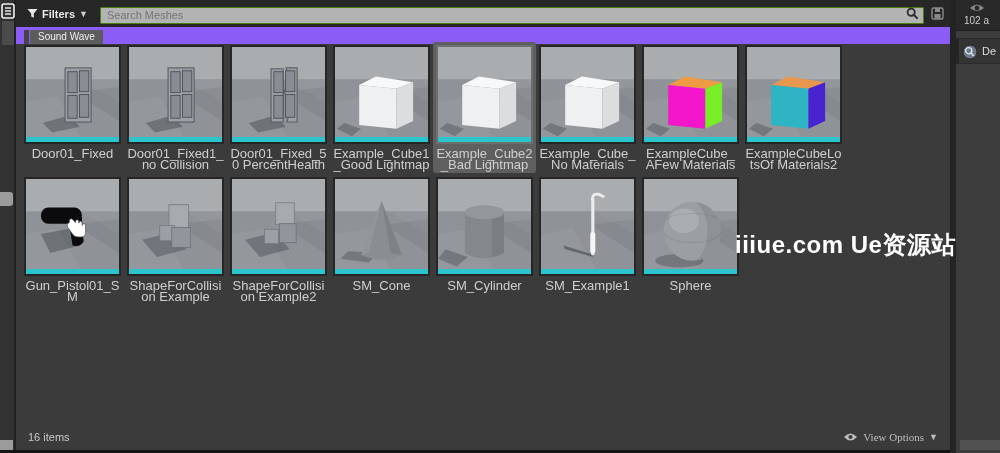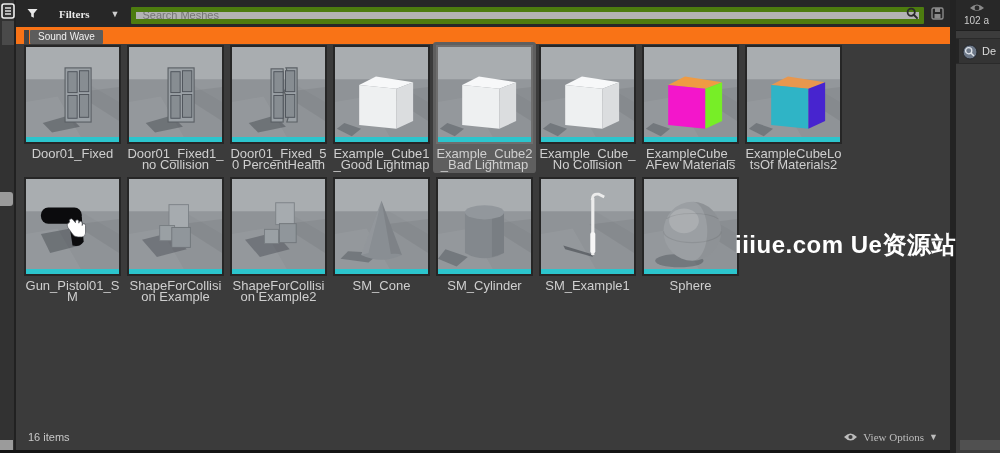--- a/index.html
+++ b/index.html
@@ -13,33 +13,33 @@
   #left-strip { position:absolute; left:0; top:0; width:16px; height:453px; background:#323232; border-right:2px solid #212121; }
   #sources-icon { position:absolute; left:1px; top:3px; width:14px; height:16px; cursor:pointer; }
   #left-strip .sub-block { position:absolute; left:2px; top:21px; width:12px; height:24px; background:#4a4a4a; }
   #left-handle { position:absolute; left:0; top:192px; width:13px; height:14px; background:#9b9b9b; border-radius:0 3px 3px 0; cursor:pointer; }
   #left-bottom-block { position:absolute; left:0; top:440px; width:13px; height:10px; background:#9b9b9b; }
 
   
   #main { position:absolute; left:16px; top:0; width:934px; height:453px; }
 
   #toolbar { position:absolute; left:0; top:0; width:100%; height:27px; background:#272727; display:flex; align-items:center; }
-  #filters-btn { display:flex; align-items:center; gap:21px; margin-left:11px; cursor:pointer;font-family:Liberation Serif, serif; }
+  #filters-btn { display:flex; align-items:center; gap:4px; margin-left:11px; cursor:pointer; }
   #filters-btn .lbl { color:#e8e8e8; font-size:11px; font-weight:bold; }
   #filters-btn .caret { color:#cfcfcf; font-size:9px; }
   #search-box { position:relative; margin-left:12px; flex:1; height:17px; }
   #search-input {
-    width:100%; height:17px; background:#b3b3b3; border:5px solid #4d7c0f; border-radius:1px;
+    width:100%; height:17px; background:#b3b3b3; border:1px solid #4d7c0f; border-radius:1px;
     font-family:"Liberation Sans", sans-serif; font-size:11px; color:#333; padding:0 22px 0 6px;
   }
   #search-input::placeholder { color:#757575; opacity:1; }
   #search-glass { position:absolute; right:5px; top:2px; width:13px; height:13px; cursor:pointer; }
   #save-search { width:13px; height:13px; margin:0 6px 0 7px; cursor:pointer; flex:none; }
 
-  #chip-row { position:absolute; left:0; top:27px; width:100%; height:17px; background:#f97316; }
+  #chip-row { position:absolute; left:0; top:27px; width:100%; height:17px; background:#8b5cf6; }
   #chip-notch { position:absolute; left:8px; top:3px; width:5px; height:14px; background:#454545; }
   #sound-wave-chip {
     position:absolute; left:14px; top:3px; height:14px; padding:0 8px; background:#5c5c5c;
     color:#f0f0f0; font-size:10px; line-height:14px; cursor:pointer; border-radius:1px;
   }
 
   
   .grid-row { position:absolute; left:0; display:flex; padding-left:5px; }
   #grid-row-1 { top:45px; }
   #grid-row-2 { top:177px;justify-content:center; }
@@ -234,21 +234,21 @@
               <polygon points="0,58 34,52 62,100 0,100" fill="rgba(255,255,255,0.05)"></polygon>
               <polygon points="52,48 100,42 100,78" fill="rgba(0,0,0,0.06)"></polygon>
               <polygon points="20,34 58,34 100,58 100,34" fill="rgba(255,255,255,0.04)"></polygon>
               <polygon points="10,80 28,86 18,94 2,86" fill="rgba(40,45,52,0.3)"></polygon>
               <polygon points="26,40 44,31 84,37 66,44" fill="#f7f8f9"></polygon>
               <polygon points="26,40 66,44 66,86 26,82" fill="#eef0f1"></polygon>
               <polygon points="66,44 84,37 84,78 66,86" fill="#dbdddf"></polygon>
             </svg>
             <div class="type-bar" style="background: rgb(44, 197, 205);"></div>
           </div>
-          <span class="label">Example_Cube_No Collision</span>
+          <span class="label">Example_Cube_No Materials</span>
         </div>
         <div class="tile">
           <div class="thumb">
             <svg viewBox="0 0 100 100" preserveAspectRatio="none">
               <rect width="100" height="34" fill="#a9adb0"></rect>
               <rect y="34" width="100" height="66" fill="#8f9397"></rect>
               <polygon points="0,58 34,52 62,100 0,100" fill="rgba(255,255,255,0.05)"></polygon>
               <polygon points="52,48 100,42 100,78" fill="rgba(0,0,0,0.06)"></polygon>
               <polygon points="20,34 58,34 100,58 100,34" fill="rgba(255,255,255,0.04)"></polygon>
               <polygon points="10,80 28,86 18,94 2,86" fill="rgba(40,45,52,0.3)"></polygon>

